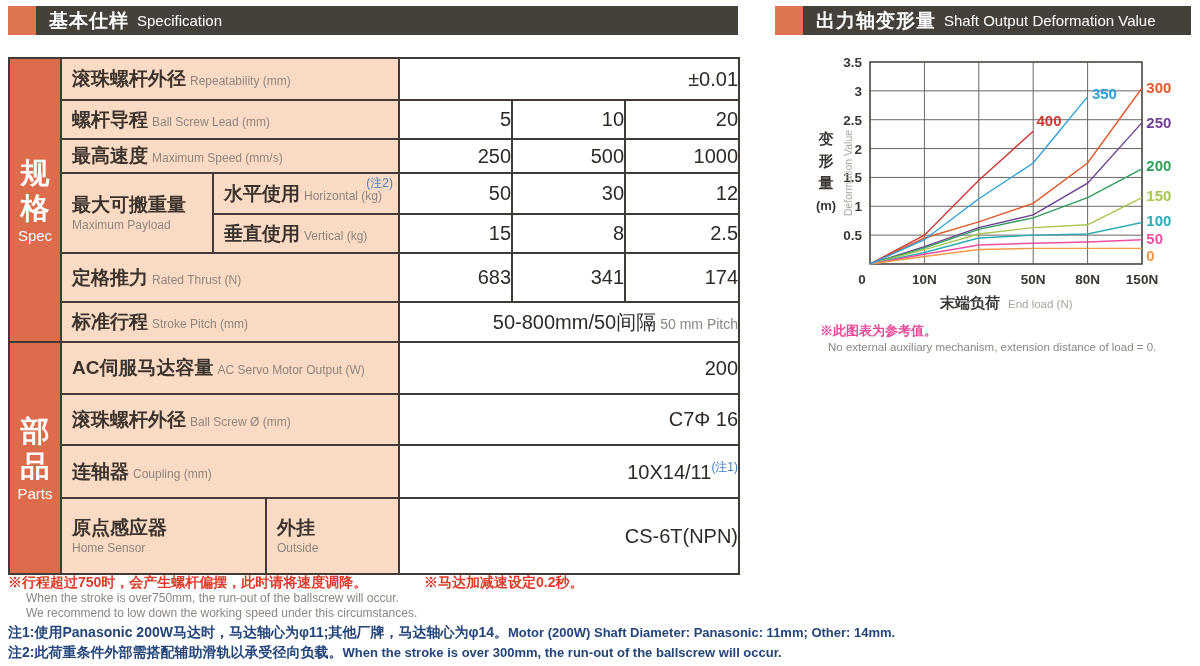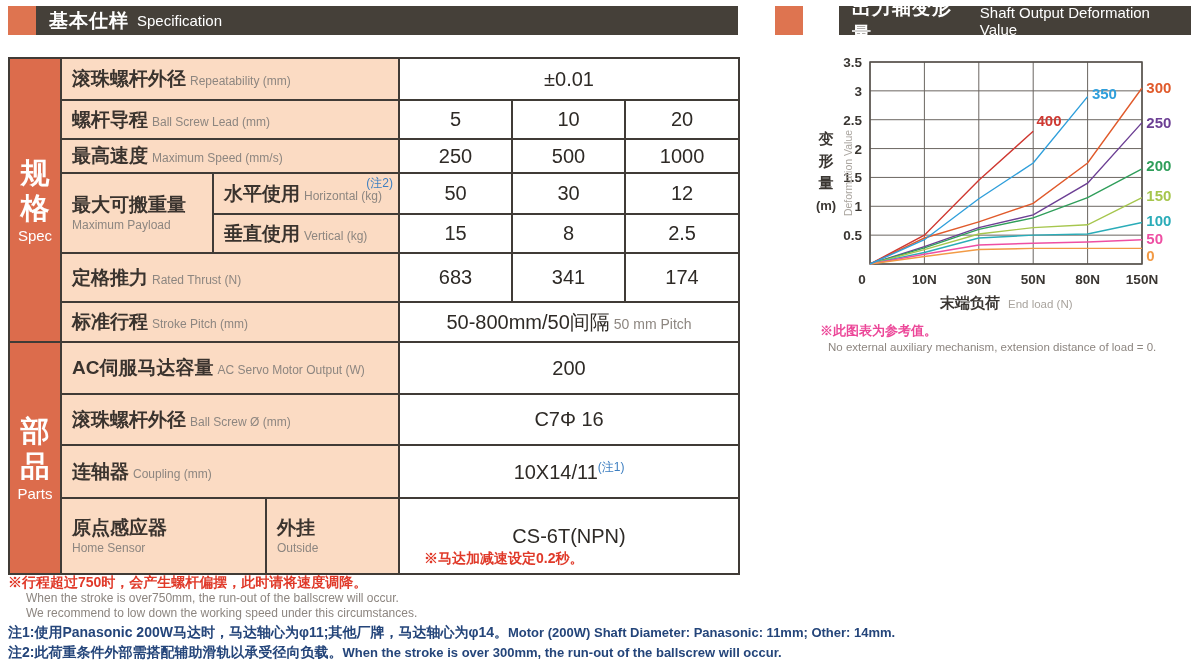--- a/index.html
+++ b/index.html
@@ -6,42 +6,42 @@
   body { font-family: "Liberation Sans", sans-serif; background: #ffffff; }
   .page { position: relative; width: 1200px; height: 666px; background: #fff; overflow: hidden; }
 
   
   .sec-header { position: absolute; top: 6px; height: 29px; display: flex; }
   .sec-header .sq { width: 28px; height: 29px; background: #de7450; flex: 0 0 28px; }
   .sec-header .bar { flex: 1; background: #454039; color: #fff; display: flex; align-items: center; padding-left: 13px; }
   .sec-header .hzh { font-size: 19px; font-weight: 700; letter-spacing: 1px; }
   .sec-header .hen { font-size: 15px; font-weight: 400; margin-left: 8px; }
   #hdr-left  { left: 8px;  width: 730px; }
-  #hdr-right { left: 775px; width: 416px; gap: 36px; }
+  #hdr-right { left: 775px; width: 416px; }
 
   
   table.spec { position: absolute; left: 8px; top: 57px; width: 730px; border-collapse: collapse; table-layout: fixed; }
   table.spec td { border: 2px solid #403b36; vertical-align: middle; }
   tr.r1 { height: 42px; } tr.r2 { height: 39px; padding-left: 32px; } tr.r3 { height: 34px; }
   tr.r4 { height: 41px; } tr.r5 { height: 39px; } tr.r6 { height: 49px; }
   tr.r7 { height: 40px; } tr.r8 { height: 52px; } tr.r9 { height: 51px; }
   tr.r10 { height: 53px; } tr.r11 { height: 76px; }
 
   td.sech { background: #dc6c4c; color: #fff; text-align: center; }
   .sec-zh { width: 34px; margin: 0 auto; font-size: 29px; font-weight: 700; line-height: 1.18; word-break: break-all; }
   .sec-en { font-size: 15px; font-weight: 400; margin-top: 2px; }
 
   td.lbl { background: #fbdbc3; padding-left: 10px; position: relative; }
   .zh { font-size: 19px; font-weight: 600; color: #3a332e; }
   .en { font-size: 12px; font-weight: 400; color: #8d8680; margin-left: 4px; }
   .stack .zh { display: block; line-height: 1.15; }
   .stack .en { display: block; margin-left: 0; margin-top: 2px; }
   .sup-note { position: absolute; top: 1px; right: 5px; font-size: 12px; color: #3e7fc1; }
 
-  td.val { background: #fff; text-align: center; font-size: 20px; color: #2e2a26; margin-left: 20px; }
+  td.val { background: #fff; text-align: right; font-size: 20px; color: #2e2a26; margin-left: 20px; }
   td.val .sub { font-size: 14px; color: #8d8680; margin-left: 4px; }
   td.val sup { font-size: 12px; color: #3e7fc1; }
 
   
   .fn { position: absolute; }
   .fn-red { font-size: 14px; font-weight: 700; color: #e03a2a; line-height: 18px; }
   .fn-gray { font-size: 12px; color: #8d8680; margin-left: 18px; line-height: 15px; }
   .fn-navy { font-size: 14px; font-weight: 700; color: #24457a; line-height: 20px; }
   .fn-navy .small { font-size: 13px; font-weight: 700; }
 
@@ -191,21 +191,21 @@
       <td class="val" colspan="3">CS-6T(NPN)</td>
     </tr>
   </tbody>
     </table>
 
   <div class="fn" style="left:8px; top:573px;">
     <div class="fn-red">※行程超过750时，会产生螺杆偏摆，此时请将速度调降。</div>
     <div class="fn-gray">When the stroke is over750mm, the run-out of the ballscrew will occur.</div>
     <div class="fn-gray">We recommend to low down the working speed under this circumstances.</div>
   </div>
-  <div class="fn" style="left:424px; top:549px;">
+  <div class="fn" style="left:424px; top:573px;">
     <div class="fn-red">※马达加减速设定0.2秒。</div>
   </div>
   <div class="fn fn-navy" style="left:8px; top:622px;">
     <span>注1:使用Panasonic 200W马达时，马达轴心为φ11;其他厂牌，马达轴心为φ14。</span><span class="small">Motor (200W) Shaft Diameter: Panasonic: 11mm; Other: 14mm.</span>
   </div>
   <div class="fn fn-navy" style="left:8px; top:642px;">
     <span>注2:此荷重条件外部需搭配辅助滑轨以承受径向负载。</span><span class="small">When the stroke is over 300mm, the run-out of the ballscrew will occur.</span>
   </div>
 
   <div id="chart-wrap">

